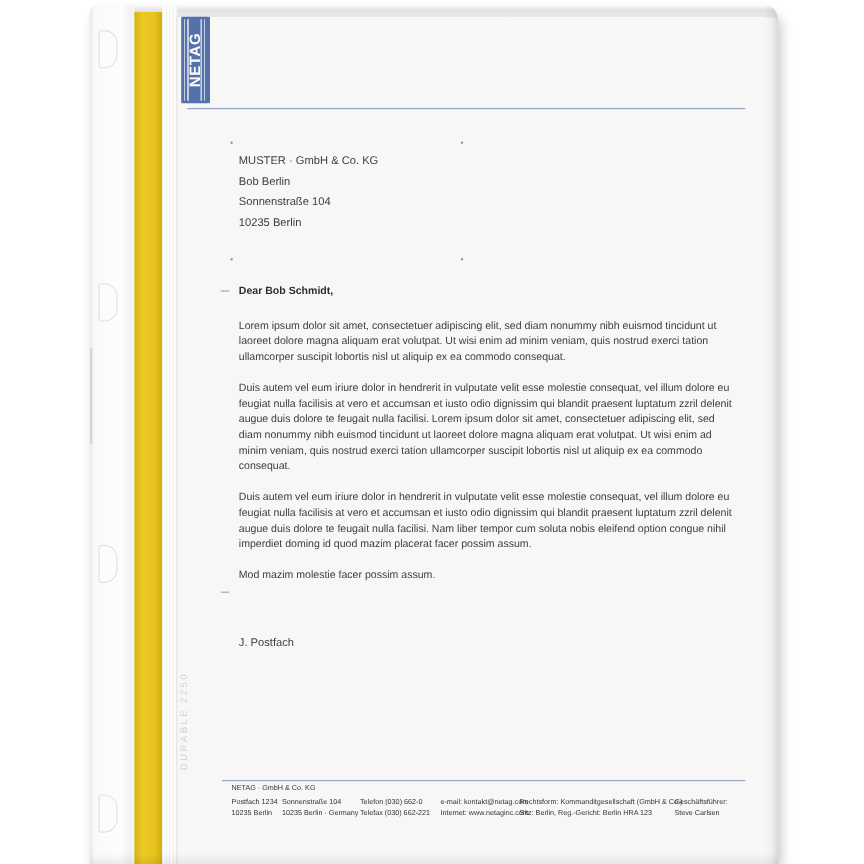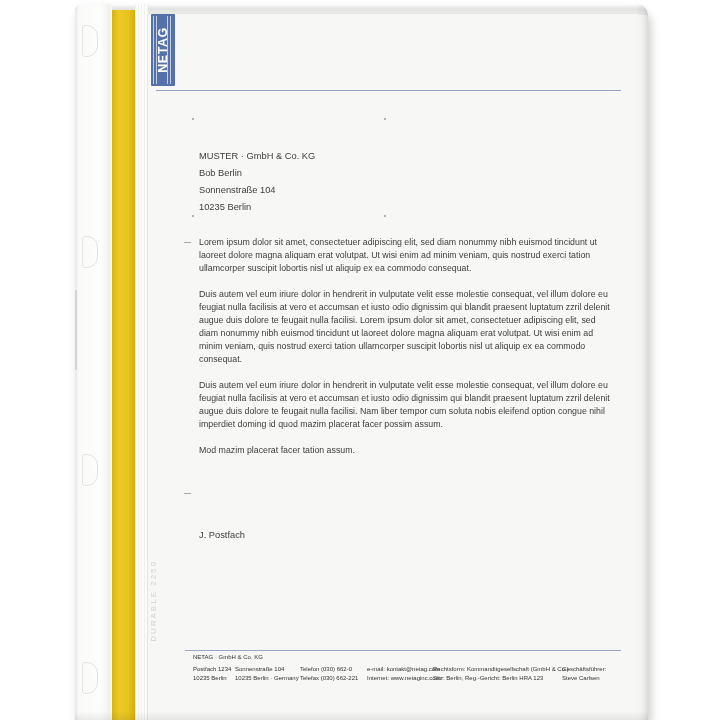--- a/index.html
+++ b/index.html
@@ -29,21 +29,21 @@
   .logo{position:absolute;left:3px;top:0px;width:24px;height:72px;background:#5571a9;border-radius:1px;}
   .logo-stripes{position:absolute;top:2px;bottom:2px;width:6px;
           background:repeating-linear-gradient(90deg,rgba(255,255,255,0.65) 0 1px,rgba(255,255,255,0) 1px 3.2px);}
   .logo-stripes.ls-left{left:2px}.logo-stripes.ls-right{right:2px}
   .logo-text{position:absolute;left:50%;top:50%;transform:translate(-50%,-50%) rotate(-90deg);
           color:#ffffff;font-weight:bold;font-size:12.5px;letter-spacing:0.5px;white-space:nowrap;}
   .rule{position:absolute;height:1px;background:#97a3c6;}
   .header-rule{left:8px;top:76px;width:465px;}
   .pmark{position:absolute;width:2px;height:2px;background:#6a6a6a;opacity:0.65;border-radius:50%;}
   .pm1{left:44px;top:104px}.pm2{left:236px;top:104px}.pm3{left:44px;top:201px}.pm4{left:236px;top:201px}
-  .address{position:absolute;left:51px;top:112px;font-size:9.3px;line-height:17px;color:#3c3c3c;margin-top:22px;}
+  .address{position:absolute;left:51px;top:112px;font-size:9.3px;line-height:17px;color:#3c3c3c;}
   .fold{position:absolute;left:36px;width:7px;height:1px;background:#a8a8a6;}
   .f1{top:228px}.f2{top:479px}
   .body-text{position:absolute;left:51px;top:222px;width:414px;font-size:8.8px;line-height:13px;color:#3c3c3c;}
   .salutation{font-weight:bold;color:#2d2d2d;margin:0 0 16px 0;}
   .body-text p{margin:0 0 13px 0;}
   .body-text p.closing{margin-top:5px;}
   .signature{position:absolute;left:51px;top:516px;font-size:9.3px;color:#3c3c3c;}
   .emboss{position:absolute;left:1px;top:546px;writing-mode:vertical-rl;transform:rotate(180deg);
           font-size:8px;letter-spacing:2px;color:rgba(150,150,150,0.38);}
   .footer-rule{left:37px;top:636px;width:436px;background:#9aa5c7;}
@@ -86,24 +86,25 @@
         <div>MUSTER · GmbH &amp; Co. KG</div>
         <div>Bob Berlin</div>
         <div>Sonnenstraße 104</div>
         <div>10235 Berlin</div>
       </div>
 
       <div class="fold f1"></div>
       <div class="fold f2"></div>
 
       <div class="body-text">
+        <div class="salutation">Dear Bob Schmidt,</div>
         <p>Lorem ipsum dolor sit amet, consectetuer adipiscing elit, sed diam nonummy nibh euismod tincidunt ut laoreet dolore magna aliquam erat volutpat. Ut wisi enim ad minim veniam, quis nostrud exerci tation ullamcorper suscipit lobortis nisl ut aliquip ex ea commodo consequat.</p>
         <p>Duis autem vel eum iriure dolor in hendrerit in vulputate velit esse molestie consequat, vel illum dolore eu feugiat nulla facilisis at vero et accumsan et iusto odio dignissim qui blandit praesent luptatum zzril delenit augue duis dolore te feugait nulla facilisi. Lorem ipsum dolor sit amet, consectetuer adipiscing elit, sed diam nonummy nibh euismod tincidunt ut laoreet dolore magna aliquam erat volutpat. Ut wisi enim ad minim veniam, quis nostrud exerci tation ullamcorper suscipit lobortis nisl ut aliquip ex ea commodo consequat.</p>
         <p>Duis autem vel eum iriure dolor in hendrerit in vulputate velit esse molestie consequat, vel illum dolore eu feugiat nulla facilisis at vero et accumsan et iusto odio dignissim qui blandit praesent luptatum zzril delenit augue duis dolore te feugait nulla facilisi. Nam liber tempor cum soluta nobis eleifend option congue nihil imperdiet doming id quod mazim placerat facer possim assum.</p>
-        <p class="closing">Mod mazim placerat facer tation assum.</p>
+        <p class="closing">Mod mazim molestie facer possim assum.</p>
       </div>
 
       <div class="signature">J. Postfach</div>
       <div class="emboss">DURABLE 2250</div>
 
       <div class="rule footer-rule"></div>
       <div class="footer-company">NETAG · GmbH &amp; Co. KG</div>
 
       <div class="fcol fc0">
         <div>Postfach 1234</div>

